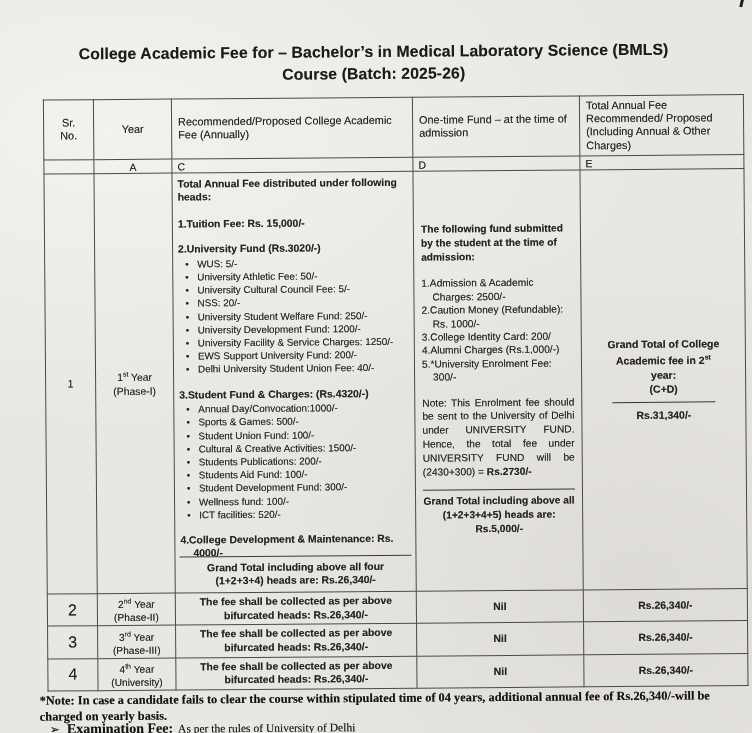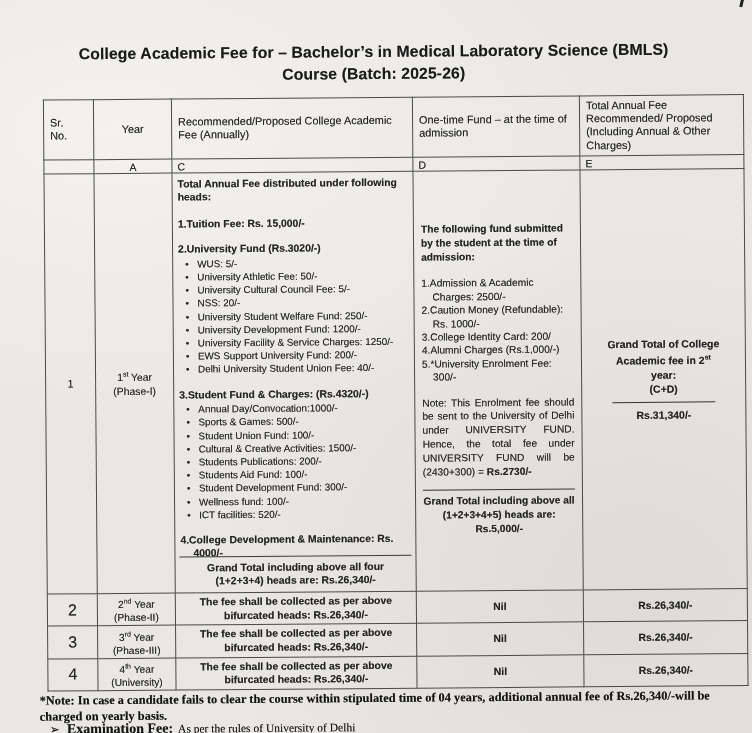--- a/index.html
+++ b/index.html
@@ -16,21 +16,21 @@
   .corner-mark{position:absolute;right:6px;top:2px;width:3px;height:8px;background:#1d1d1d;transform:rotate(14deg);}
   .title{position:absolute;top:41px;left:0;width:752px;text-align:center;
          font-weight:bold;font-size:15.8px;line-height:22px;color:#1b1b1b;letter-spacing:0.1px;}
 
   table.fee-table{position:absolute;left:45px;top:97px;width:700px;border-collapse:collapse;
                   table-layout:fixed;color:#242424;}
   .fee-table td{border:1px solid #4a4a4a;overflow:visible;}
 
   tr.hdr{height:57px;}
   tr.hdr td{font-size:10.9px;line-height:13.2px;padding:3px 6px;vertical-align:middle;}
-  td.hdr-sr{white-space:pre-line;text-align:left;}
+  td.hdr-sr{white-space:pre-line;text-align:center;}
   td.hdr-year{text-align:center;}
   td.hdr-e{font-size:10.7px;line-height:12.2px;vertical-align:top;padding-top:3px;}
 
   tr.sub{height:14px;}
   tr.sub td{font-size:10.5px;line-height:12px;padding:0 5px;vertical-align:bottom;}
   .ctr{text-align:center;}
 
   tr.row1{height:420px;}
   td.cell-sr{text-align:center;vertical-align:middle;font-size:11px;}
   td.ycell{text-align:center;vertical-align:middle;font-size:10.4px;line-height:14px;}

